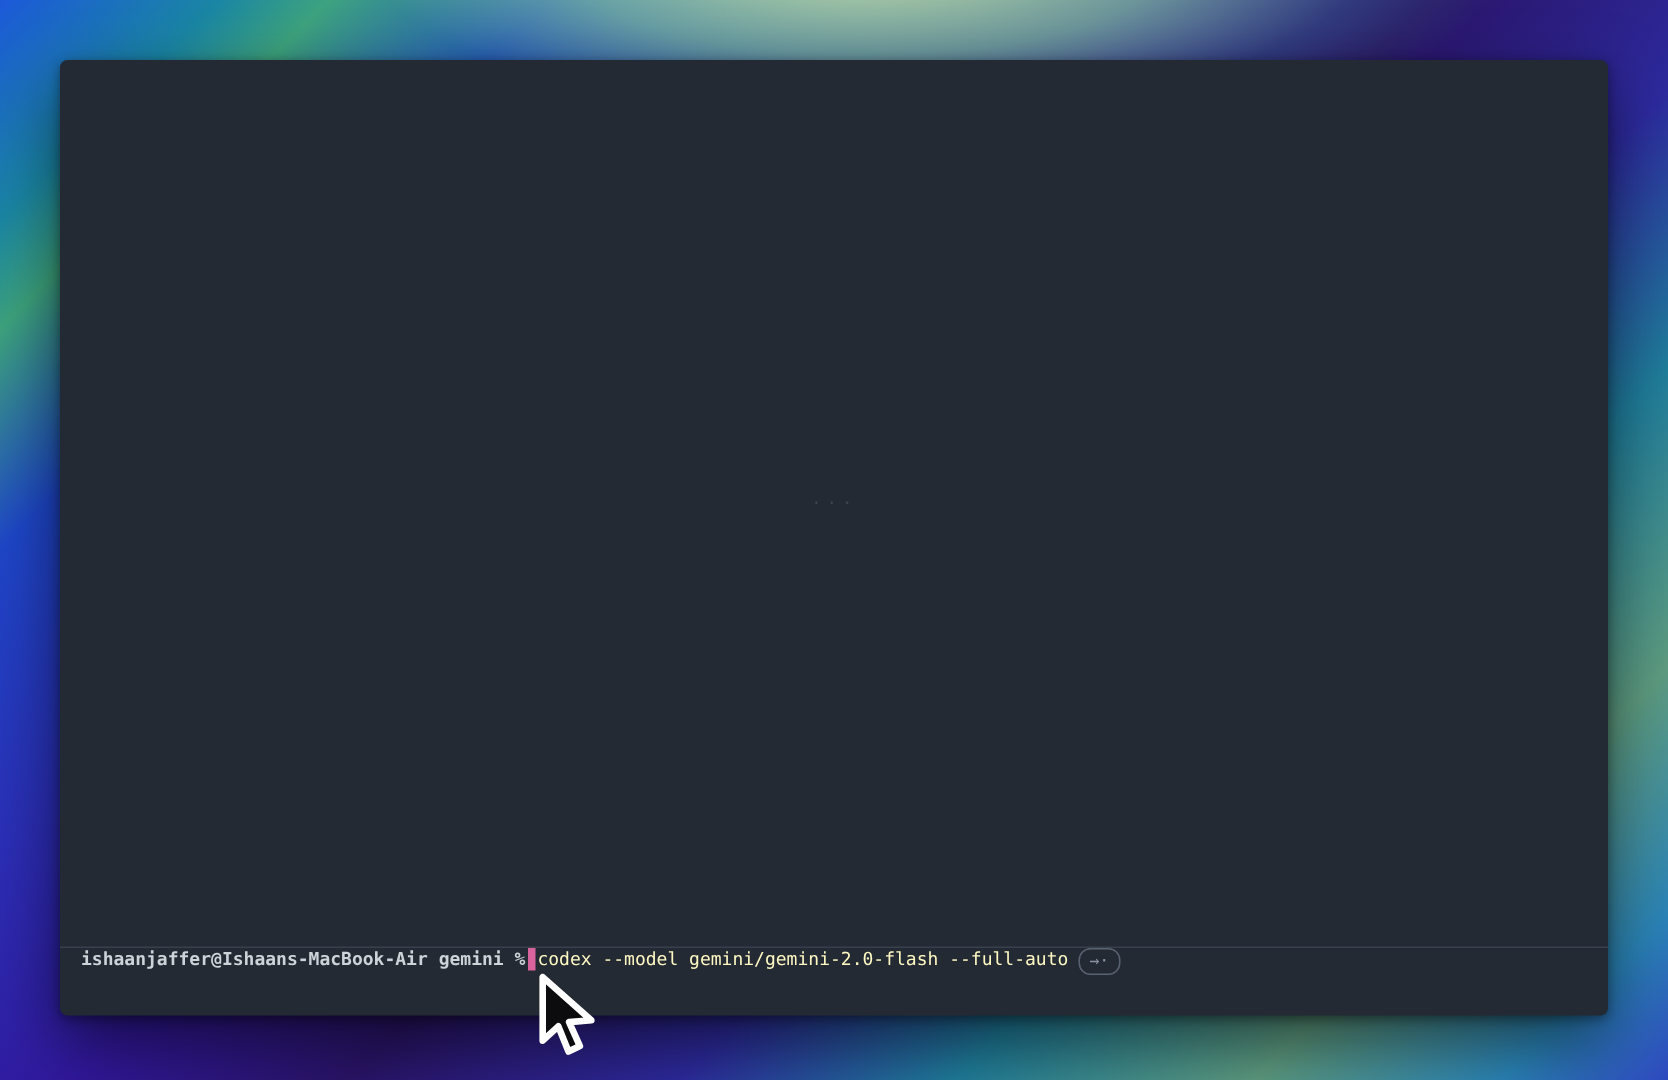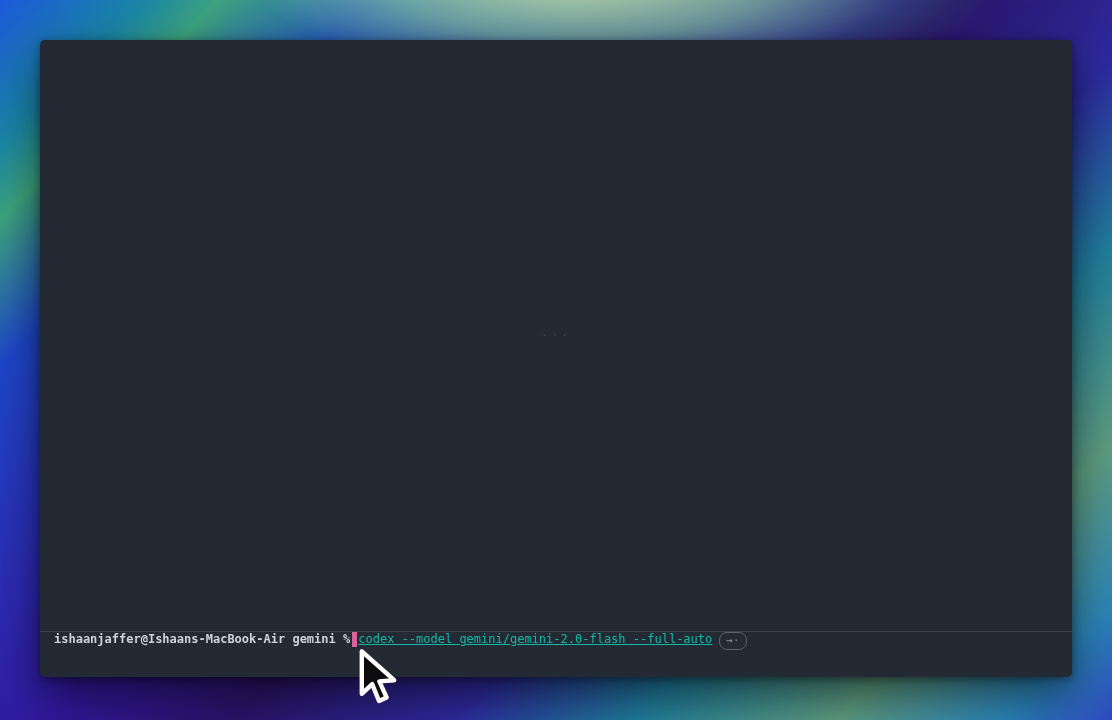--- a/index.html
+++ b/index.html
@@ -66,21 +66,21 @@
     white-space: pre;
   }
   .prompt-static { color: #ced3da; font-weight: bold; }
   .caret {
     display: inline-block;
     width: 5px; height: 15px;
     background: #d9639d;
     vertical-align: text-bottom;
     margin: 0 1px 0 2px;
   }
-  .suggestion { color: #14b8a6; text-decoration: underline; }
+  .suggestion { color: #fef9c3; }
   .accept-hint {
     display: inline-block;
     margin-left: 7px;
     padding: 0px 6px 1px 6px;
     border: 1px solid #596270;
     border-radius: 8px;
     color: #8a93a2;
     font-size: 11px;
     line-height: 15px;
   }

